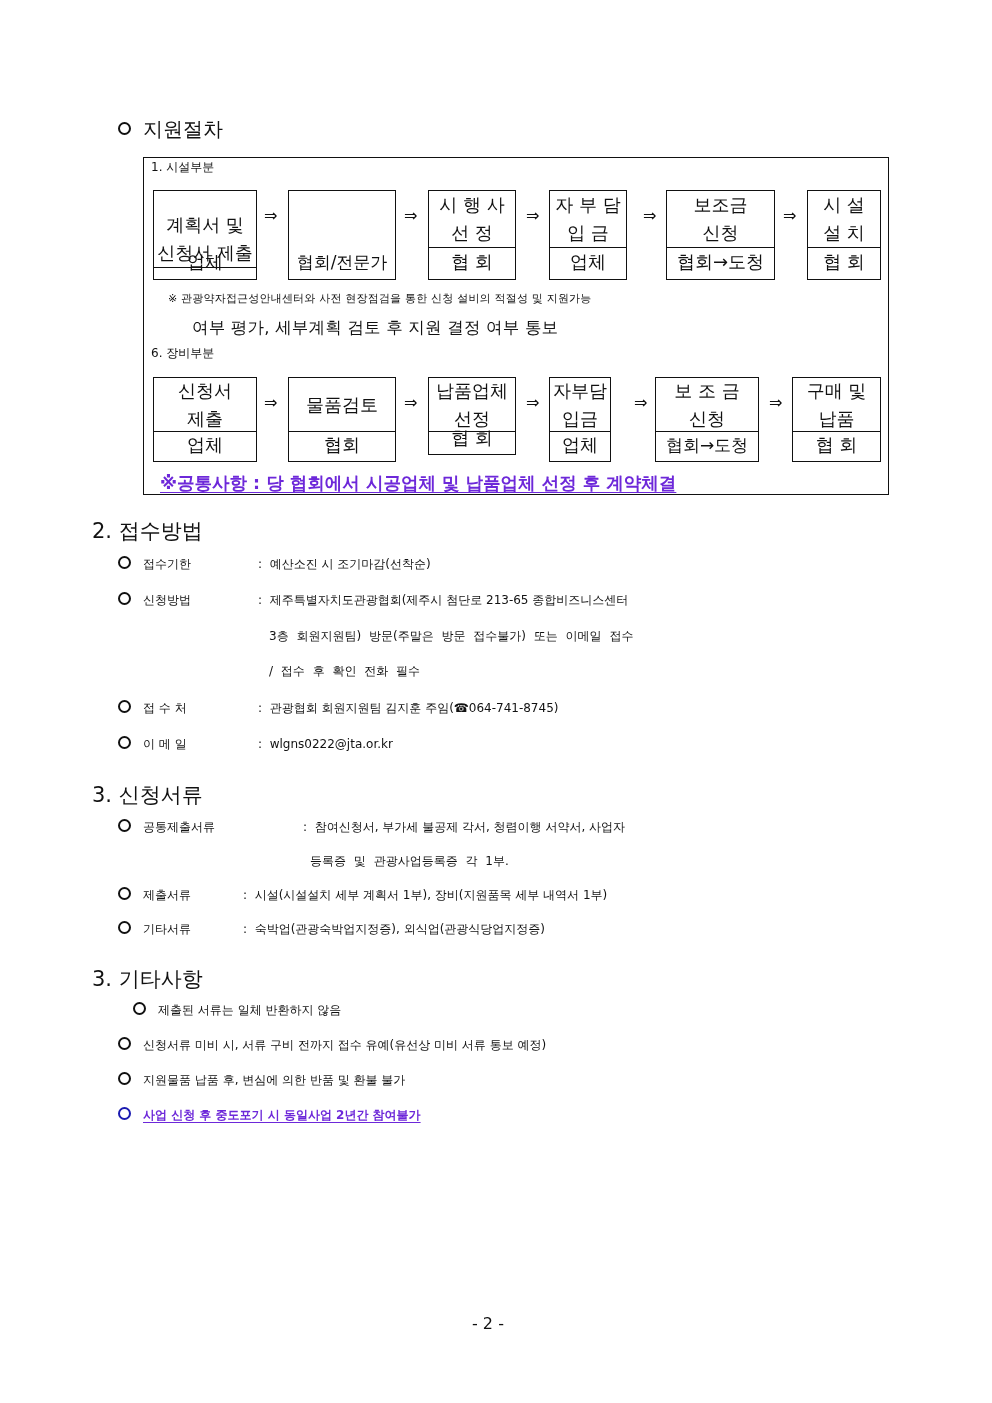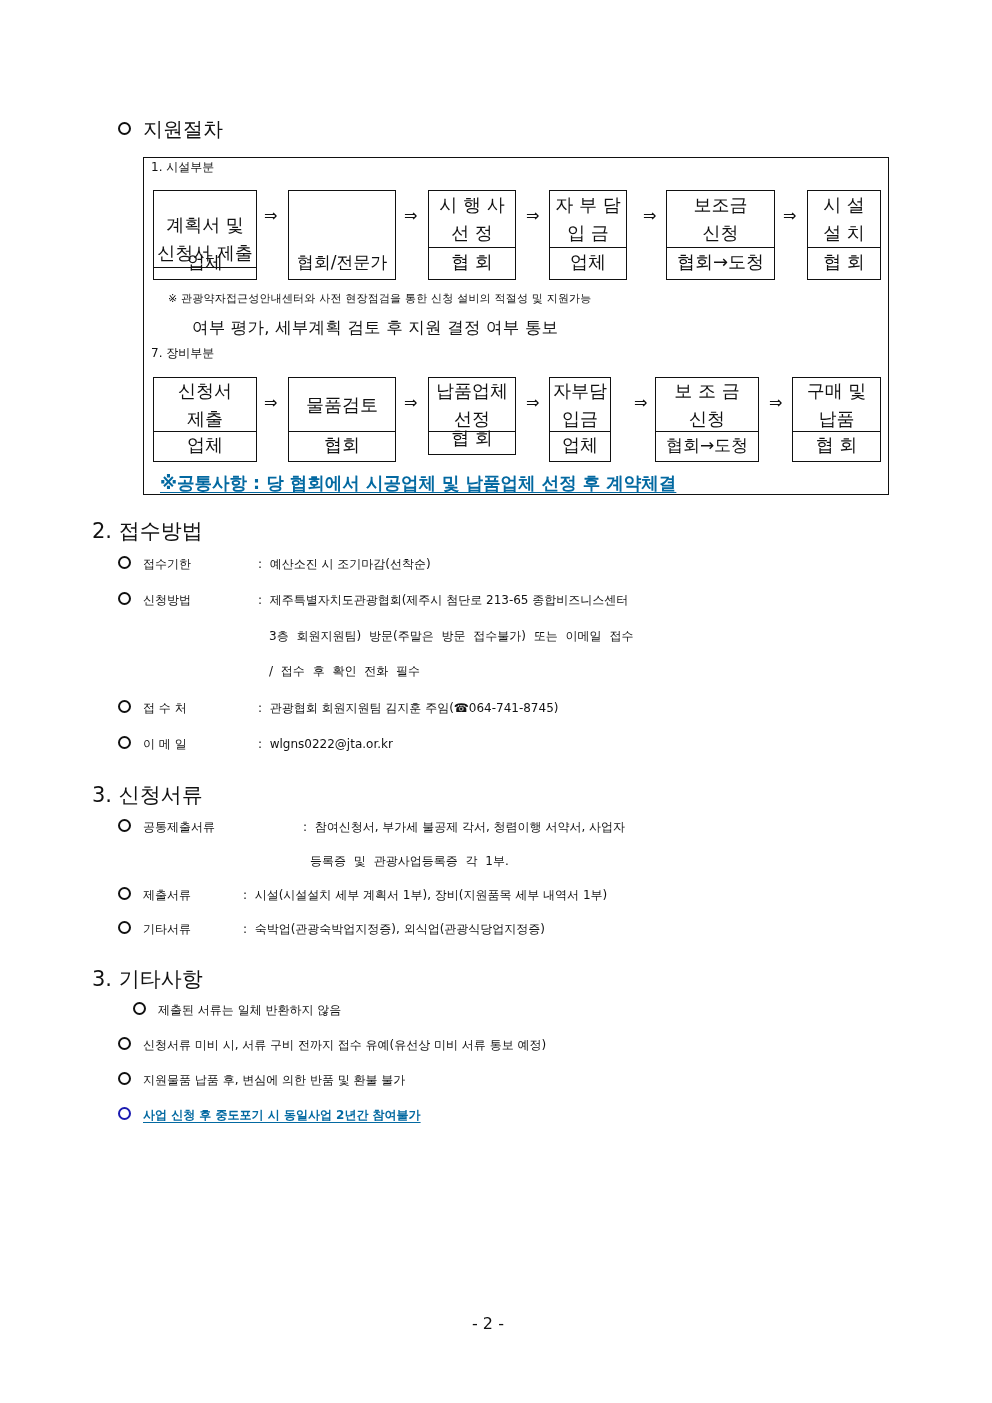--- a/index.html
+++ b/index.html
@@ -7,21 +7,21 @@
   .abs{position:absolute;white-space:nowrap;}
   .bullet{display:inline-block;width:13px;height:13px;border:2px solid #111;border-radius:50%;box-sizing:border-box;vertical-align:middle;margin-right:12px;position:relative;top:-2px;}
   .bullet.blue{border-color:#1a1ab0;}
   .t18{font-size:12px;}
   .t20{font-size:20px;}
   .frame{position:absolute;left:143px;top:157px;width:746px;height:338px;border:1px solid #111;box-sizing:border-box;}
   .box{position:absolute;border:1px solid #111;box-sizing:border-box;background:#fff;}
   .box .top{position:absolute;left:0;right:0;top:0;border-bottom:1px solid #111;display:flex;flex-direction:column;justify-content:center;align-items:center;font-size:18px;line-height:28px;text-align:center;}
   .box .bot{position:absolute;left:0;right:0;bottom:0;display:flex;align-items:center;justify-content:center;font-size:18px;}
   .arrow{position:absolute;font-size:16px;}
-  .blue{color:#0369a1;}
+  .blue{color:#6d28d9;}
   .ul{text-decoration:underline;text-underline-offset:3px;}
 </style>
 </head>
 <body>
 
 <div class="abs t20" style="left:118px;top:116px;">
   <span class="bullet"></span><span>지원절차</span>
 </div>
 
 <div class="frame"></div>
@@ -73,21 +73,21 @@
   <div class="top" style="height:56px;">
       <span>시 설</span>
       <span>설 치</span>
     </div>
   <div class="bot" style="height:34px;">협 회</div>
 </div>
 
 <div class="abs" style="left:168px;top:291px;font-size:11px;letter-spacing:0.2px;">※ 관광약자접근성안내센터와 사전 현장점검을 통한 신청 설비의 적절성 및 지원가능</div>
 <div class="abs" style="left:192px;top:317px;font-size:16.5px;letter-spacing:0.2px;">여부 평가, 세부계획 검토 후 지원 결정 여부 통보</div>
 
-<div class="abs t18" style="left:151px;top:345px;">7. 장비부분</div>
+<div class="abs t18" style="left:151px;top:345px;">6. 장비부분</div>
 
 <div class="box" style="left:153px;top:377px;width:104px;height:85px;">
   <div class="top" style="height:53px;">
       <span>신청서</span>
       <span>제출</span>
     </div>
   <div class="bot" style="height:32px;">업체</div>
 </div>
 <div class="arrow" style="left:264px;top:393px;">⇒</div>
 

